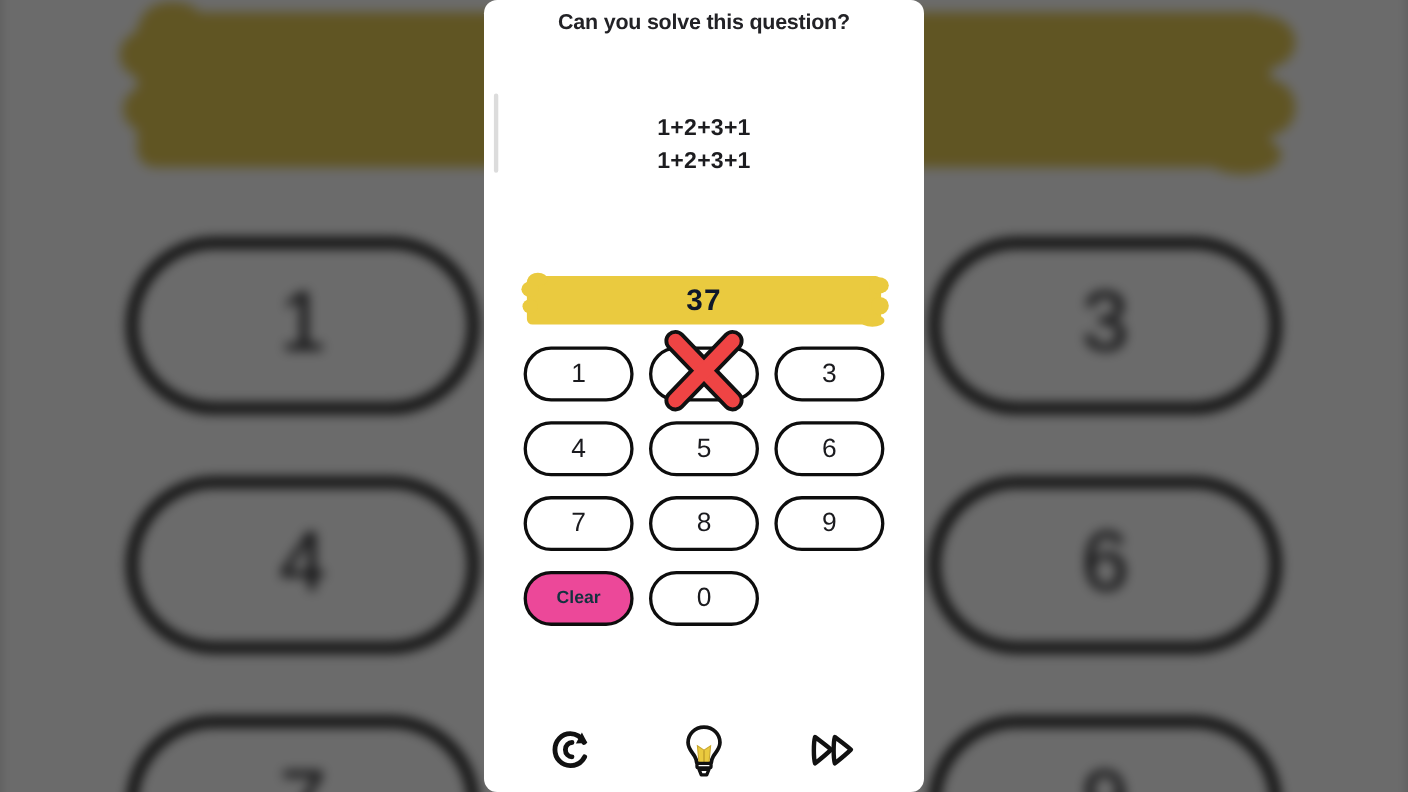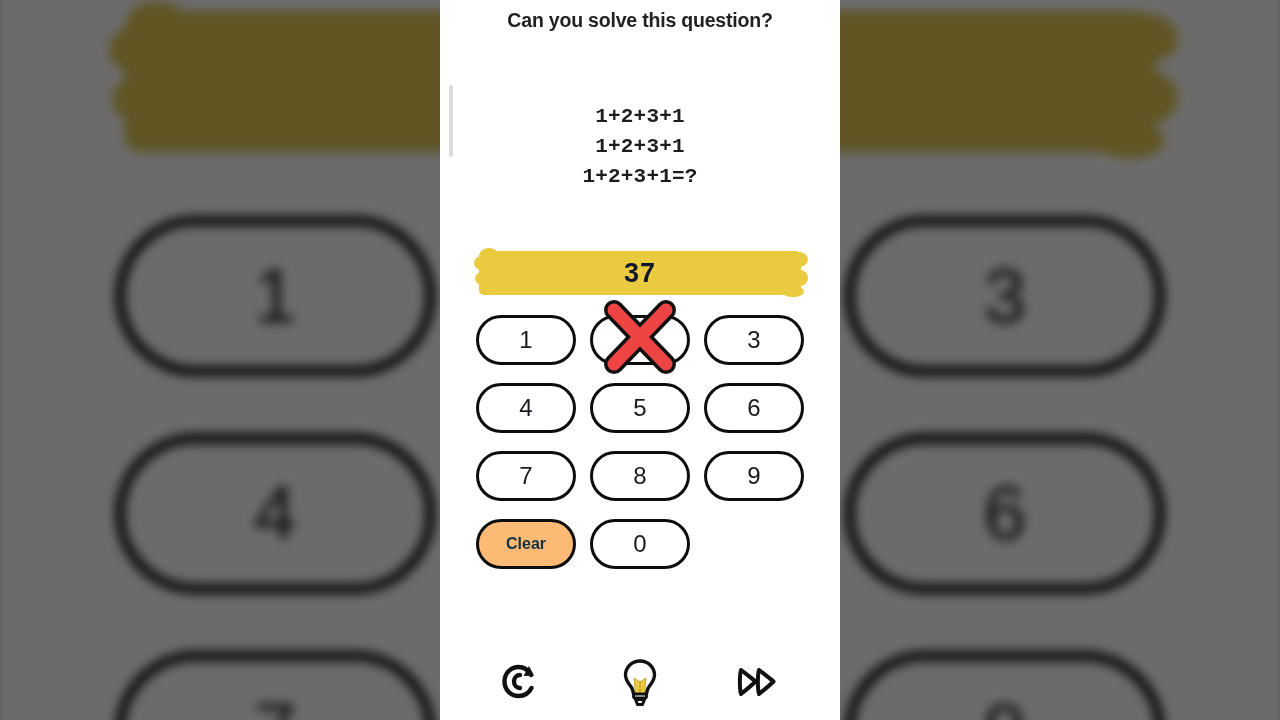--- a/index.html
+++ b/index.html
@@ -26,20 +26,21 @@
   }
 
   
   #panel {
     position:absolute;
     left:440px; top:0;
     width:400px; height:720px;
     background:#ffffff;
     z-index:5;
     overflow:hidden;
+    border-radius:12px;
   }
 
   .title {
     text-align:center;
     font-size:19.5px;
     font-weight:bold;
     color:#222226;
     letter-spacing:-0.2px;
     margin-top:9px;
   }
@@ -54,21 +55,21 @@
 
   .question {
     margin-top:70px;
     text-align:center;
     color:#1d1d20;
     font-size:21px;
     font-weight:bold;
     line-height:30px;
     letter-spacing:0.2px;
   }
-  .question div { white-space:pre;font-family:Liberation Mono, monospace; }
+  .question div { white-space:pre; }
 
   
   .answer-wrap {
     position:absolute;
     left:36px; top:246px;
     width:328px; height:54px;
   }
   .marker {
     position:absolute; left:3px; top:5px;
     width:322px; height:44px;
@@ -105,21 +106,21 @@
     position:relative;
     width:100px; height:50px;
     border:3.5px solid #0d0d0d;
     border-radius:26px;
     background:#ffffff;
     display:flex; align-items:center; justify-content:center;
     font-size:24px; font-weight:500; color:#1b1b1f;
     cursor:pointer;
   }
   .key.small { font-size:16px; font-weight:bold; }
-  .key.accent { background:#fdba74; color:#12323f; }
+  .key.accent { background:#ec4899; color:#12323f; }
   .key.crossed > .key-label { visibility:hidden; }
 
   .cross {
     position:absolute;
     left:50%; top:50%;
     transform:translate(-50%,-50%);
     width:92px; height:92px;
     z-index:4;
     pointer-events:none;
   }
@@ -196,21 +197,20 @@
 
 <div id="panel">
 
   <div class="title">Can you solve this question?</div>
 
   <div class="scroll-hint"></div>
 
   <div class="question">
     <div>1+2+3+1</div>
     <div>1+2+3+1</div>
-    <div>1+2+3+1=?</div>
   </div>
 
   <div class="answer-wrap">
     <div class="marker"></div>
     <div class="marker-bump bump-l1"></div>
     <div class="marker-bump bump-l2"></div>
     <div class="marker-bump bump-l3"></div>
     <div class="marker-bump bump-r1"></div>
     <div class="marker-bump bump-r2"></div>
     <div class="marker-bump bump-r3"></div>

